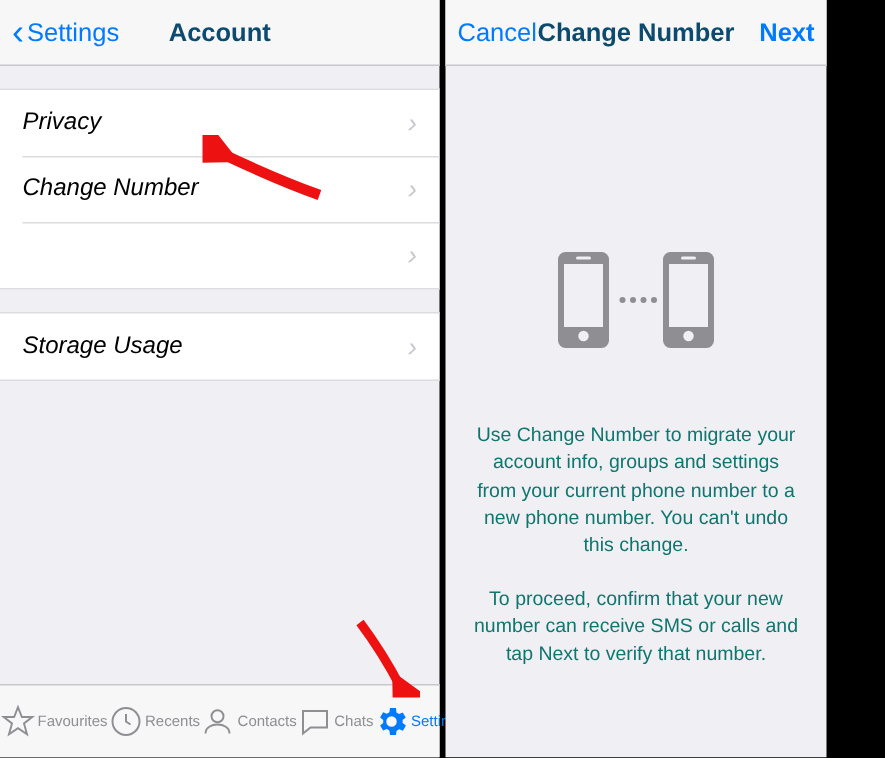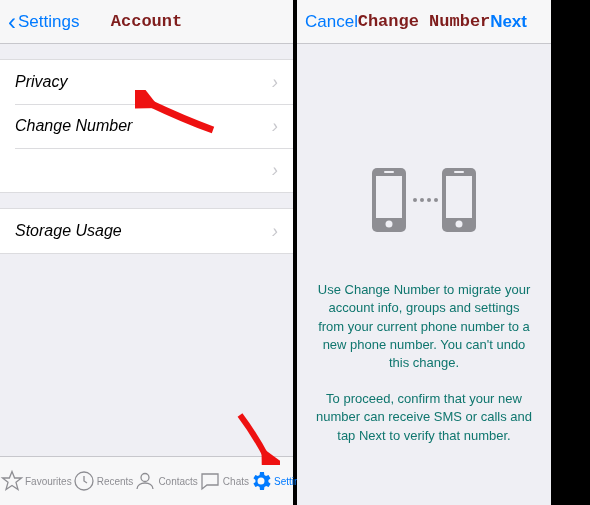--- a/index.html
+++ b/index.html
@@ -25,32 +25,32 @@
   .nav {
     height: 44px;
     background: #f7f7f8;
     border-bottom: 1px solid #c7c7cc;
     display: flex;
     align-items: center;
     justify-content: center;
     position: relative;
     font-size: 17px;
   }
-  .nav .title { font-weight: 600; color: #7f1d1d; font-family: Liberation Mono, monospace; }
+  .nav .title { font-weight: 600; color: #0c4a6e; }
   .nav .left-btn, .nav .right-btn {
     position: absolute;
     color: #007aff;
     font-size: 17px;
     display: flex;
     align-items: center;
     padding: 0 8px;
     height: 100%;
   }
   .nav .left-btn { left: 0; }
-  .nav .right-btn { right: 16px; font-weight: 600; }
+  .nav .right-btn { right: 0; font-weight: 600; }
   .nav .chev { font-size: 24px; line-height: 1; margin-right: 2px; font-weight: 300; }
 
   
   .group { margin-top: 15px; background: #fff; border-top: 1px solid #dcdcdf; border-bottom: 1px solid #dcdcdf; }
   .row {
     height: 44px;
     display: flex;
     align-items: center;
     padding: 0 15px;
     font-size: 16px;

